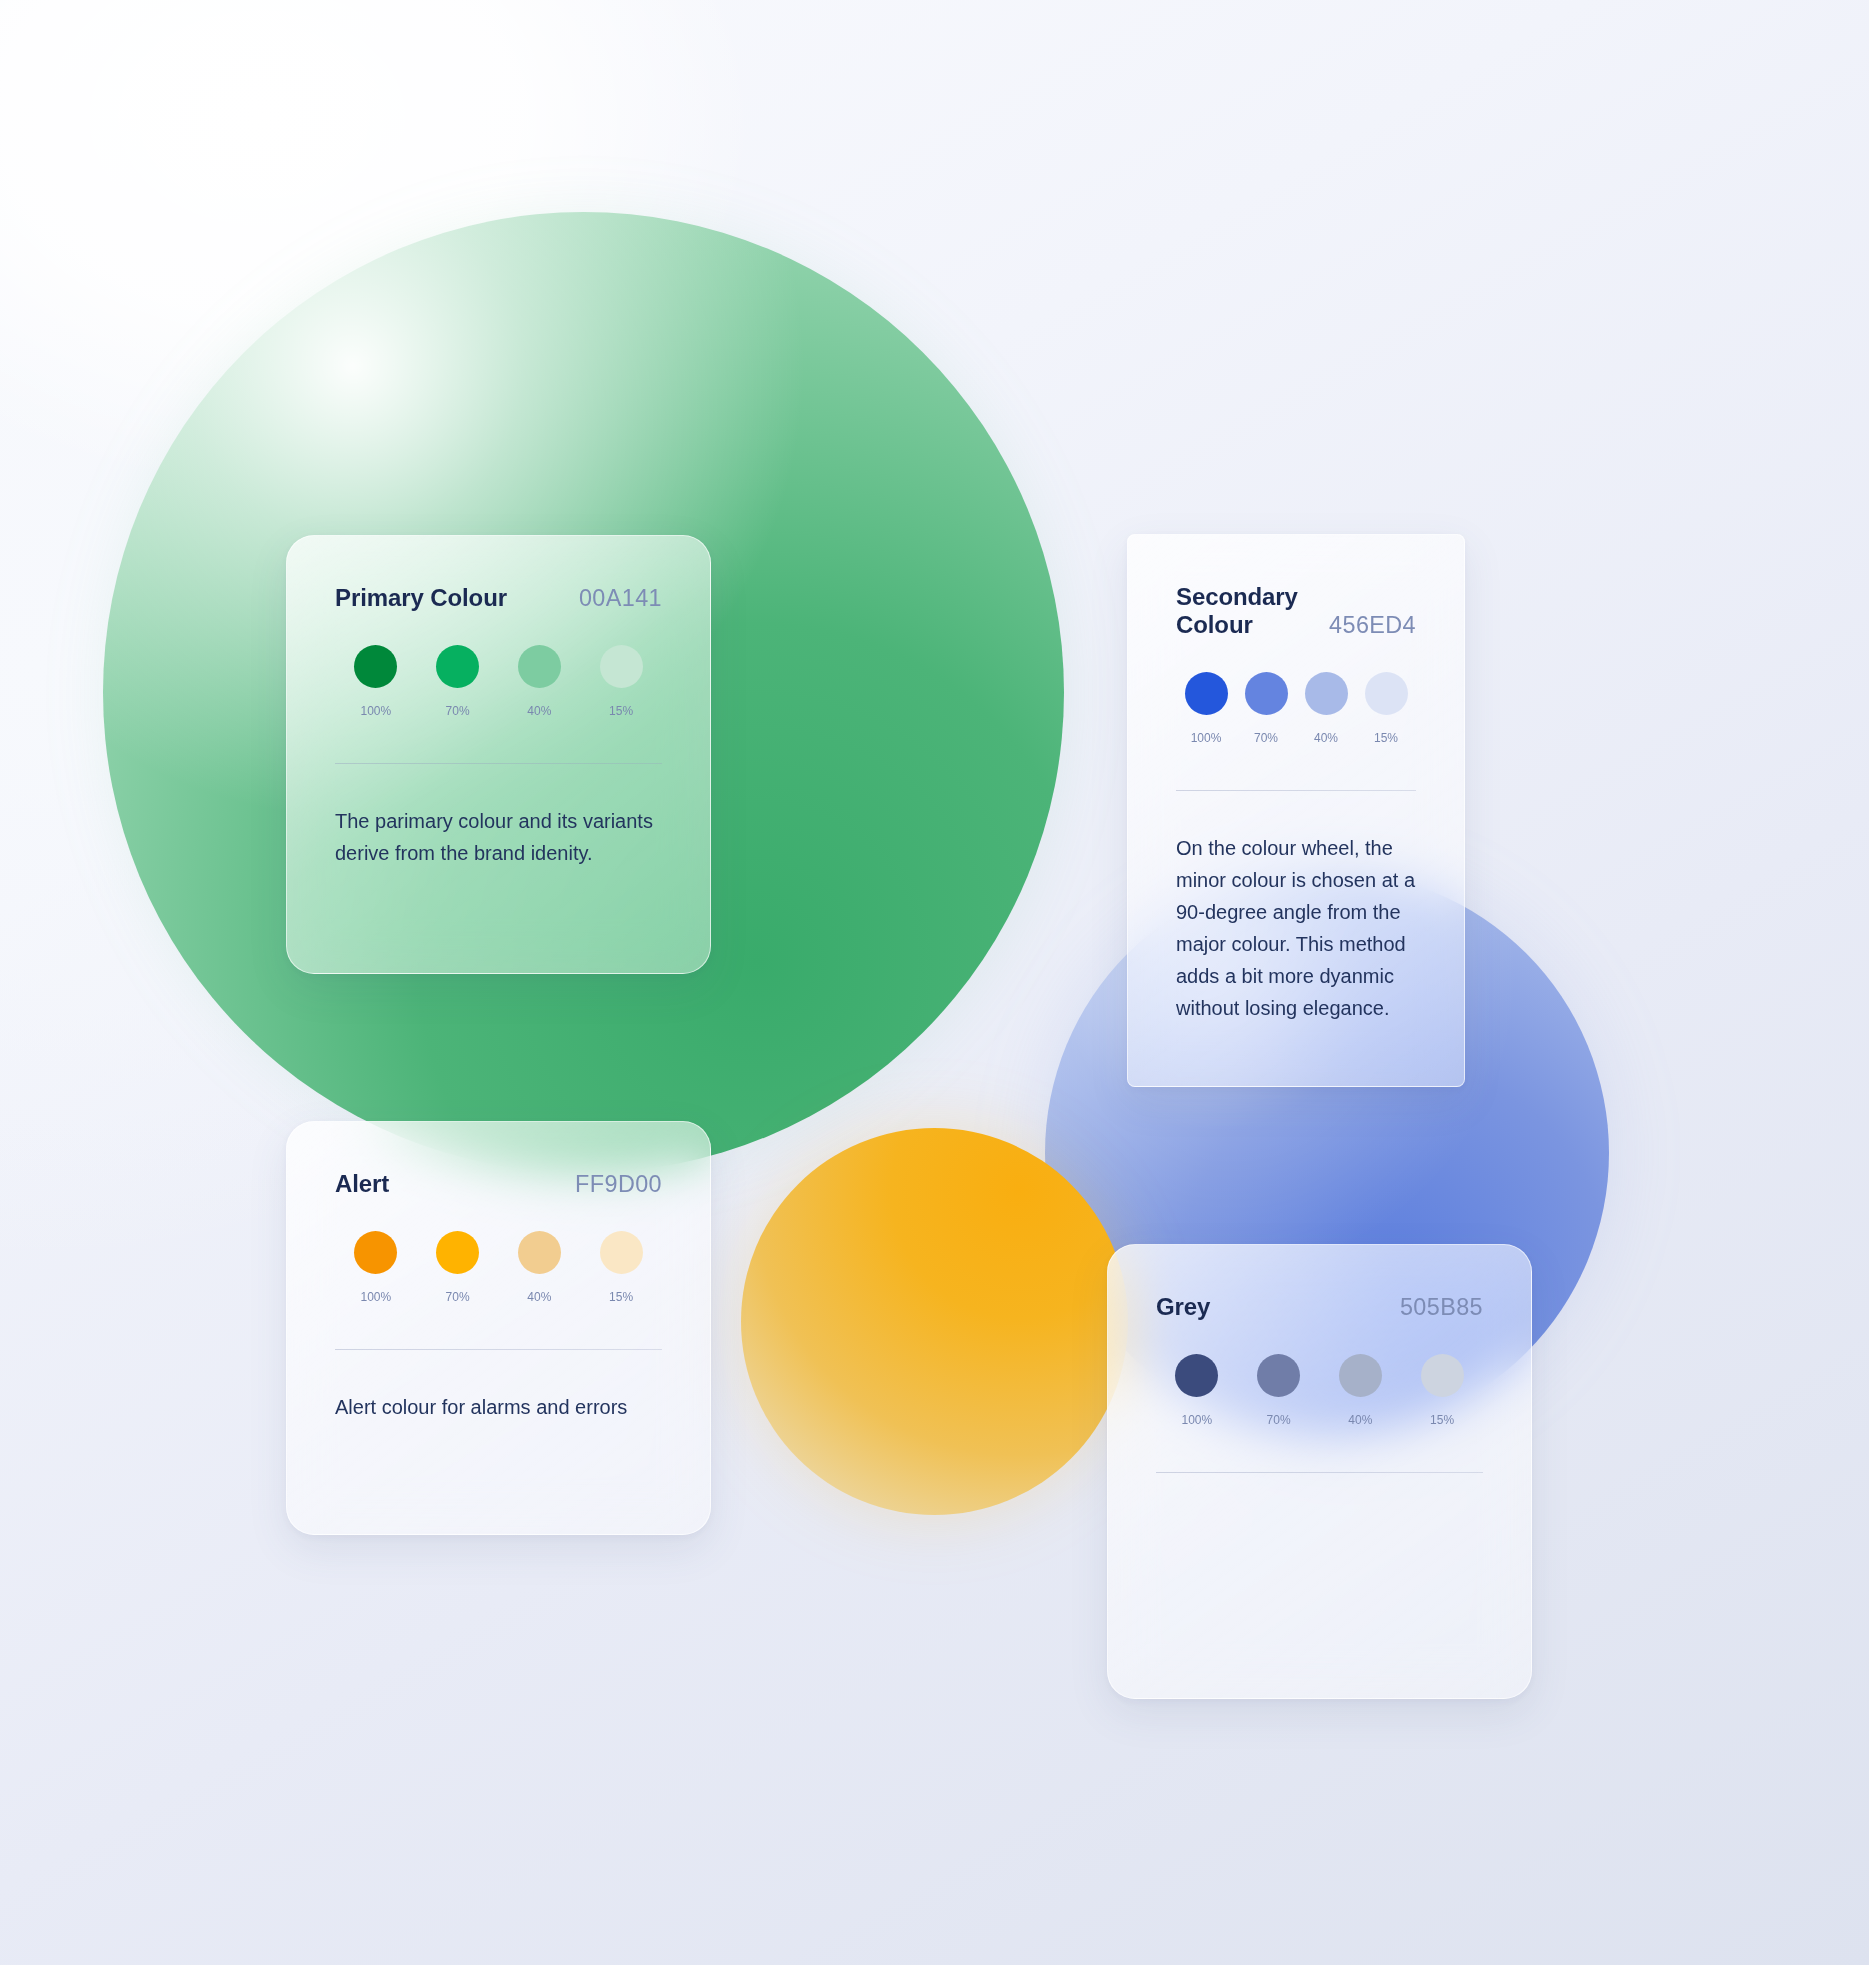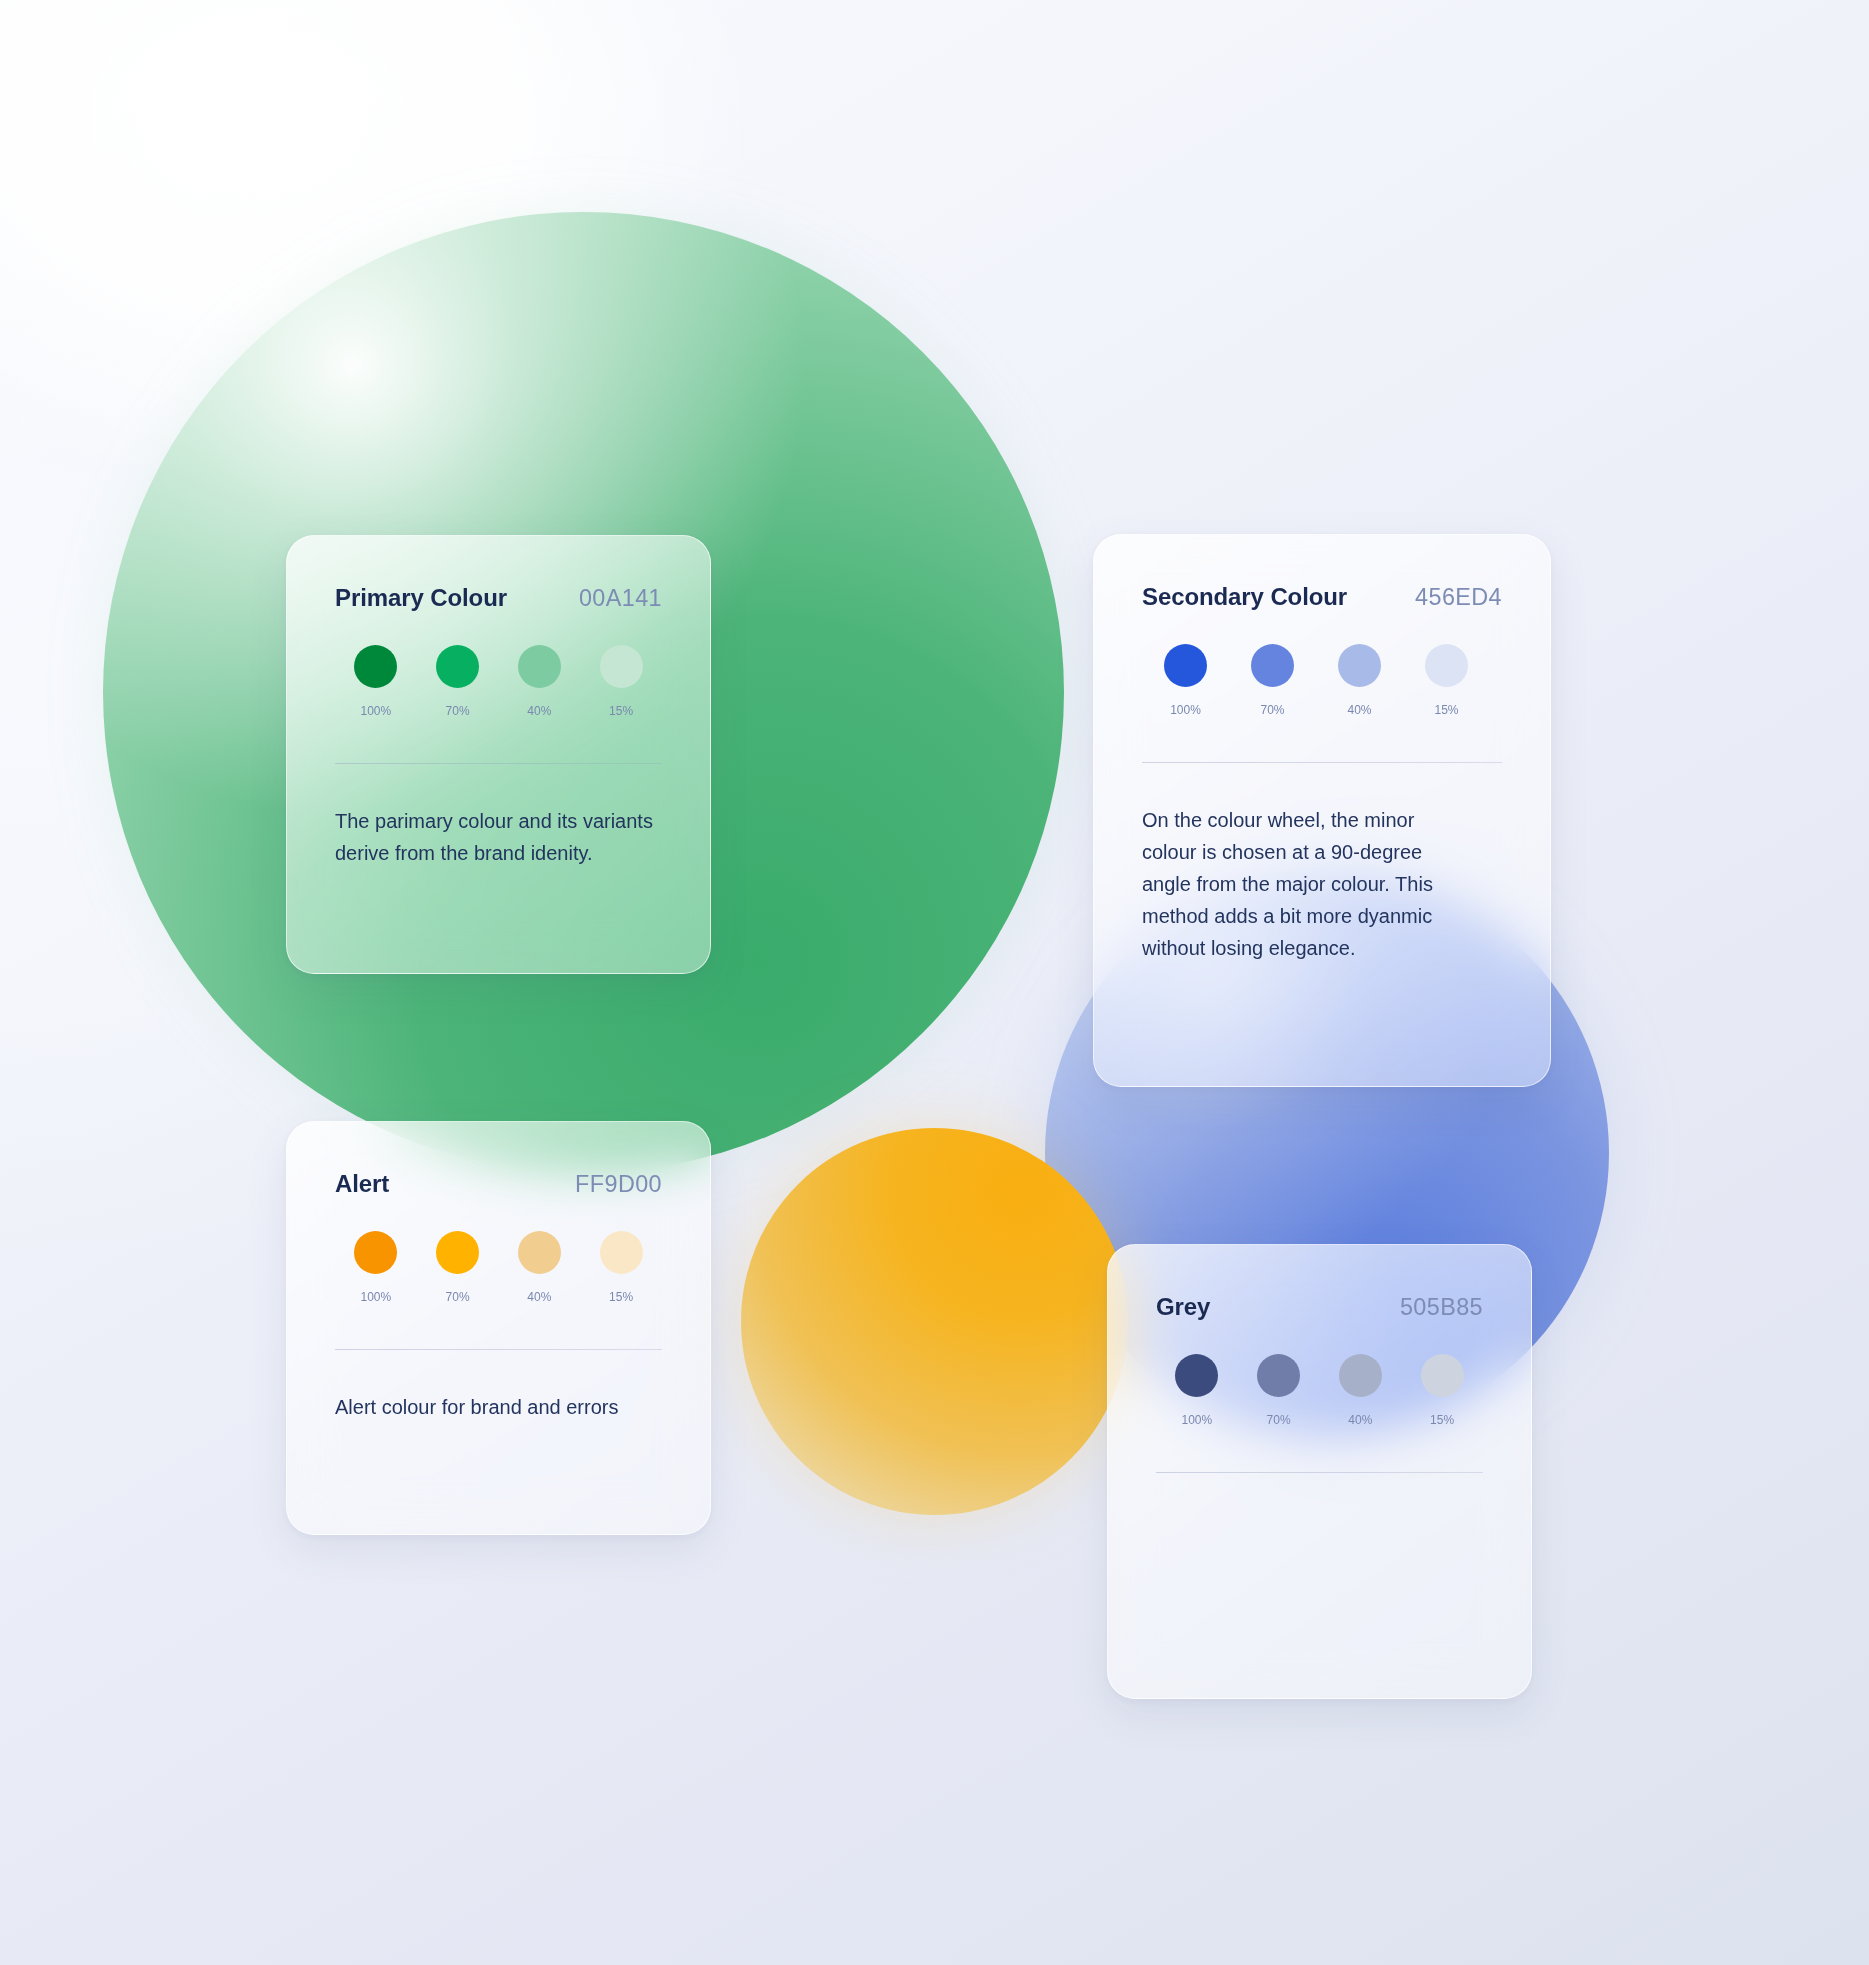--- a/index.html
+++ b/index.html
@@ -84,21 +84,21 @@
     border-radius: 28px;
     padding: 48px 48px 0 48px;
     background: linear-gradient(145deg, rgba(255,255,255,0.78) 0%, rgba(255,255,255,0.52) 48%, rgba(255,255,255,0.42) 100%);
     backdrop-filter: blur(23px) saturate(115%);
     -webkit-backdrop-filter: blur(23px) saturate(115%);
     border: 0.7px solid rgba(255,255,255,0.62);
     box-shadow: 0 14.7px 40px rgba(70,85,130,0.10), 0 2.7px 9.3px rgba(70,85,130,0.05);
   }
 
   #card-primary   { left: 286px;  top: 535px;  width: 425px; height: 439px; }
-  #card-secondary { left: 1093px; top: 534px;  width: 458px; height: 553px; }
+  #card-secondary { left: 1127px; top: 534px;  width: 338px; height: 553px; border-radius: 8px; }
   #card-alert     { left: 286px;  top: 1121px; width: 425px; height: 414px; }
   #card-grey      { left: 1107px; top: 1244px; width: 425px; height: 455px; }
 
   .card-head {
     display: flex;
     align-items: flex-end;
     justify-content: space-between;
   }
   .card-title {
     font-size: 24px;
@@ -235,21 +235,21 @@
     <div class="swatch-cell">
       <div class="swatch-dot" style="background-color: rgb(242, 205, 144);"></div>
       <div class="swatch-label">40%</div>
     </div>
     <div class="swatch-cell">
       <div class="swatch-dot" style="background-color: rgb(250, 231, 197);"></div>
       <div class="swatch-label">15%</div>
     </div>
   </div>
   <div class="divider"></div>
-  <div class="card-desc">Alert colour for brand and errors</div>
+  <div class="card-desc">Alert colour for alarms and errors</div>
 </div>
 
 <div class="card" id="card-grey">
   <div class="card-head">
     <div class="card-title">Grey</div>
     <div class="card-hex">505B85</div>
   </div>
   <div class="swatch-row">
     <div class="swatch-cell">
       <div class="swatch-dot" style="background-color: rgb(59, 75, 125);"></div>

